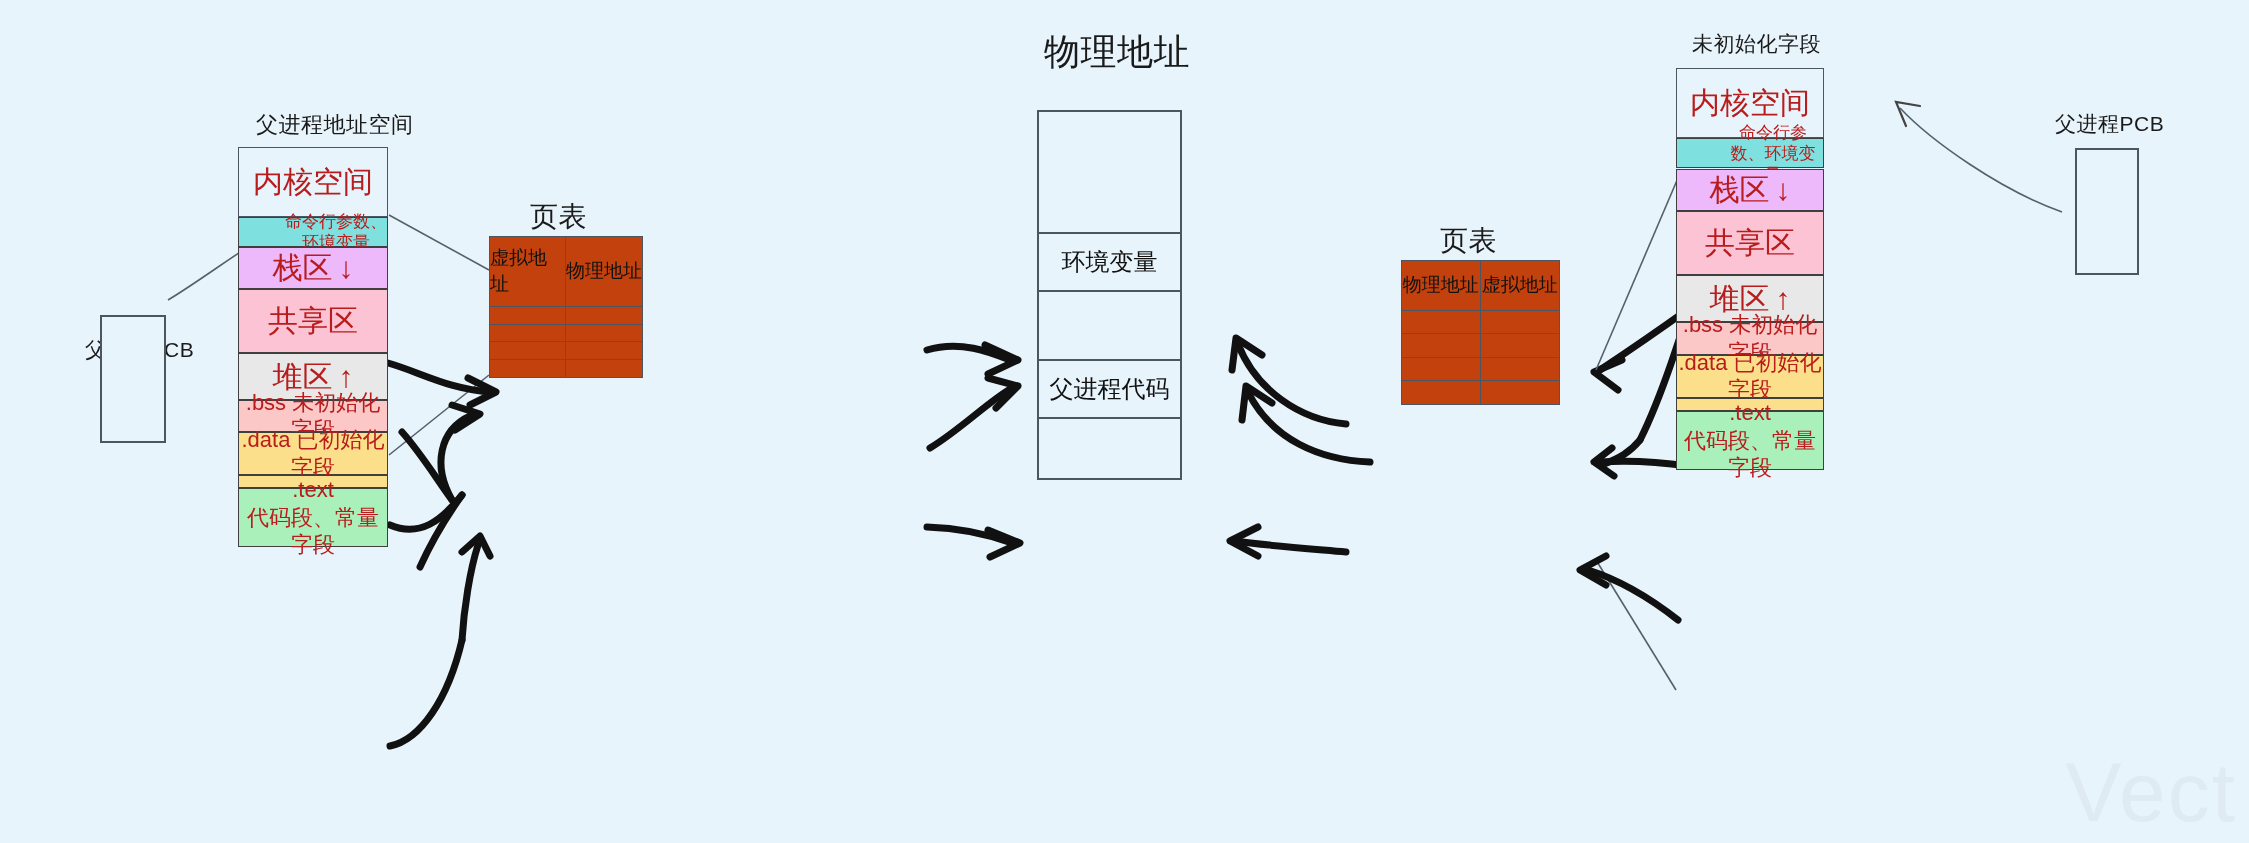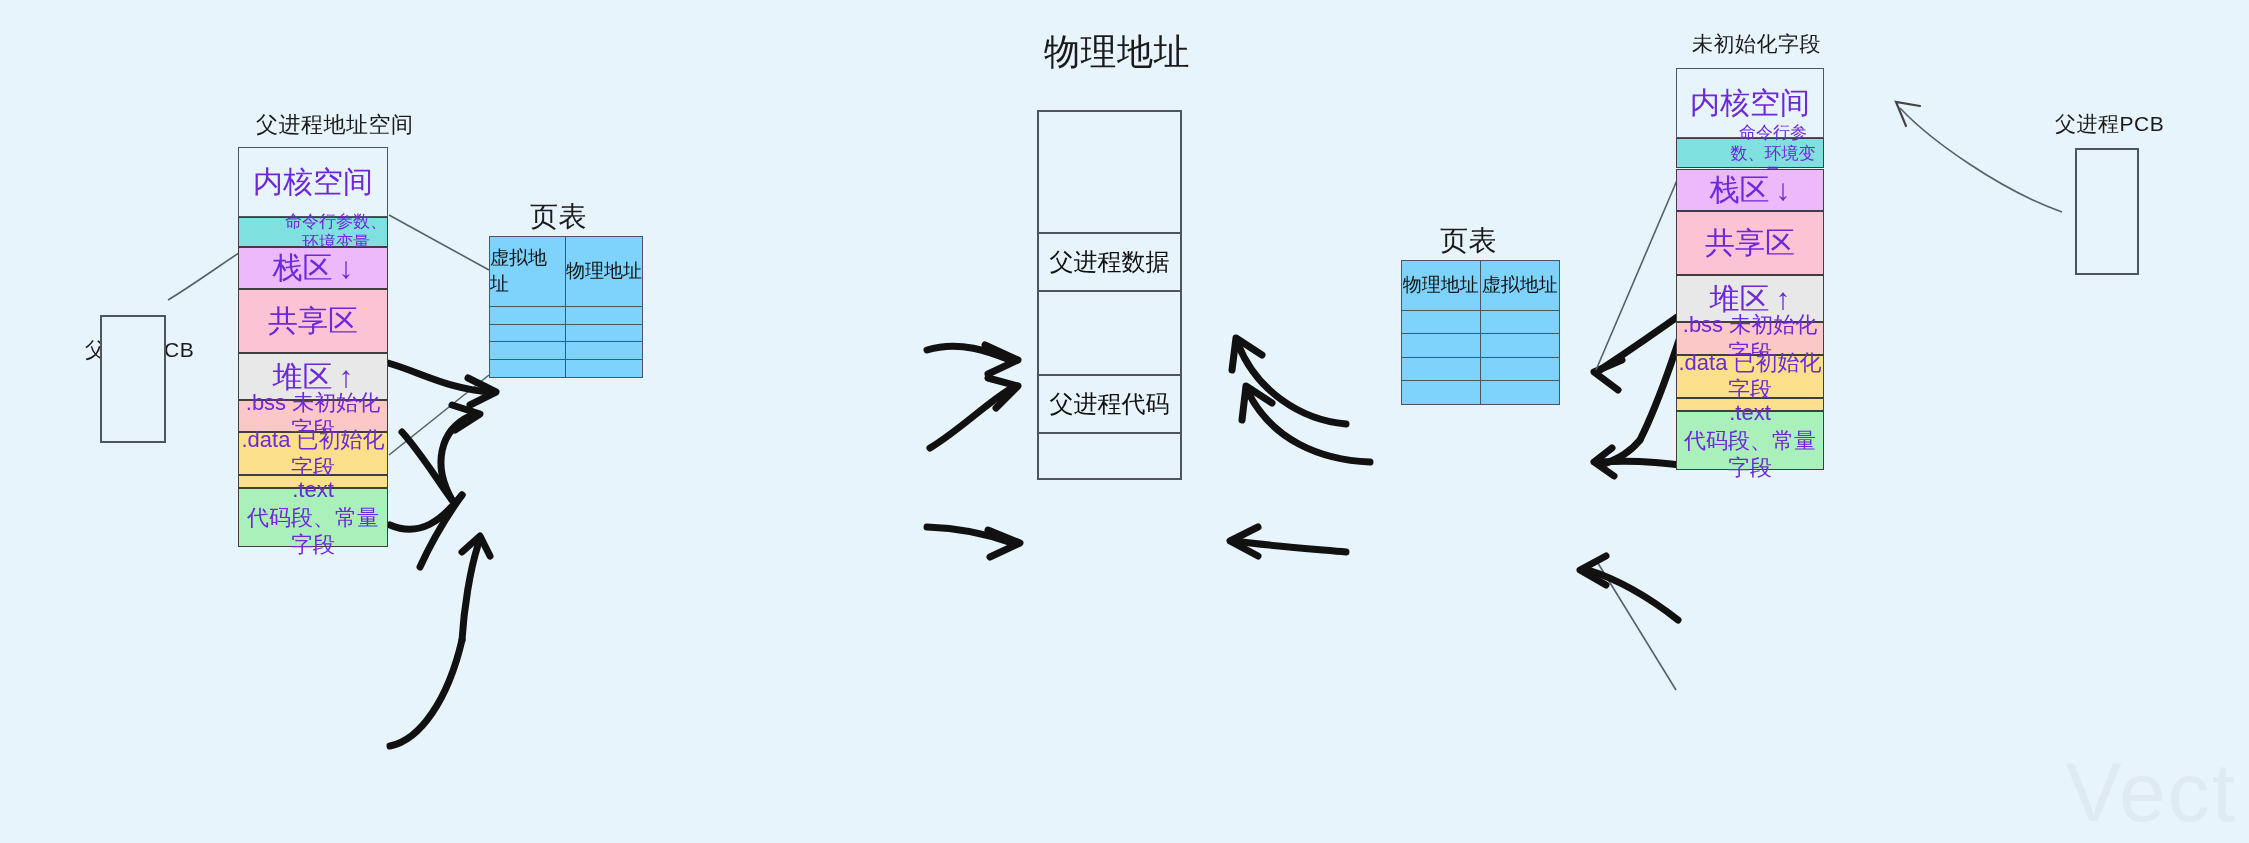--- a/index.html
+++ b/index.html
@@ -31,21 +31,21 @@
   
   .seg{
     position:absolute;
     left:0;right:0;
     box-sizing:border-box;
     border:1.6px solid #3f3f3f;
     display:flex;
     flex-direction:column;
     align-items:center;
     justify-content:center;
-    color:#6d28d9;
+    color:#b91c1c;
     text-align:center;
     line-height:1.25;
   }
   .seg.kernel{border-color:#4d5560;background:#e8f4fb;}
   .seg .t-lg{font-size:30px;}
   .seg .t-md{font-size:22px;}
   .seg .t-sm{font-size:17px;margin-left:46px;}
 
   .arrow-glyph{
     font-size:30px;
@@ -53,21 +53,21 @@
     margin-left:6px;
     font-weight:bold;
   }
   .seg-row{display:flex;align-items:center;justify-content:center;}
 
   
   .ptable{
     position:absolute;
     border:1.6px solid #4d5560;
     box-sizing:border-box;
-    background:#7dd3fc;
+    background:#c2410c;
     display:flex;
     flex-direction:column;
   }
   .ptrow{
     display:flex;
     flex:1 1 auto;
     border-bottom:1.6px solid #4d5560;
     box-sizing:border-box;
   }
   .ptrow:last-child{border-bottom:none;}
@@ -253,22 +253,22 @@
         <div class="ptcell"></div>
       </div>
       <div class="ptrow">
         <div class="ptcell"></div>
         <div class="ptcell"></div>
       </div>
     </div>
 
   <div class="lbl title-big" style="left:1044px;top:28px;">物理地址</div>
   <div class="phys" style="left:1037px;top:110px;width:145px;height:370px;">
-    <div class="physseg" style="top:120px;height:60px;">父进程数据</div>
-    <div class="physseg" style="top:262px;height:60px;">父进程代码</div>
+    <div class="physseg" style="top:120px;height:60px;">环境变量</div>
+    <div class="physseg" style="top:247px;height:60px;">父进程代码</div>
   </div>
 
   <div class="lbl title-mid" style="left:1440px;top:222px;">页表</div>
   <div class="ptable" id="pt-right" style="left:1401px;top:260px;width:159px;height:145px;">
       <div class="ptrow">
         <div class="ptcell">物理地址</div>
         <div class="ptcell">虚拟地址</div>
       </div>
       <div class="ptrow">
         <div class="ptcell"></div>

